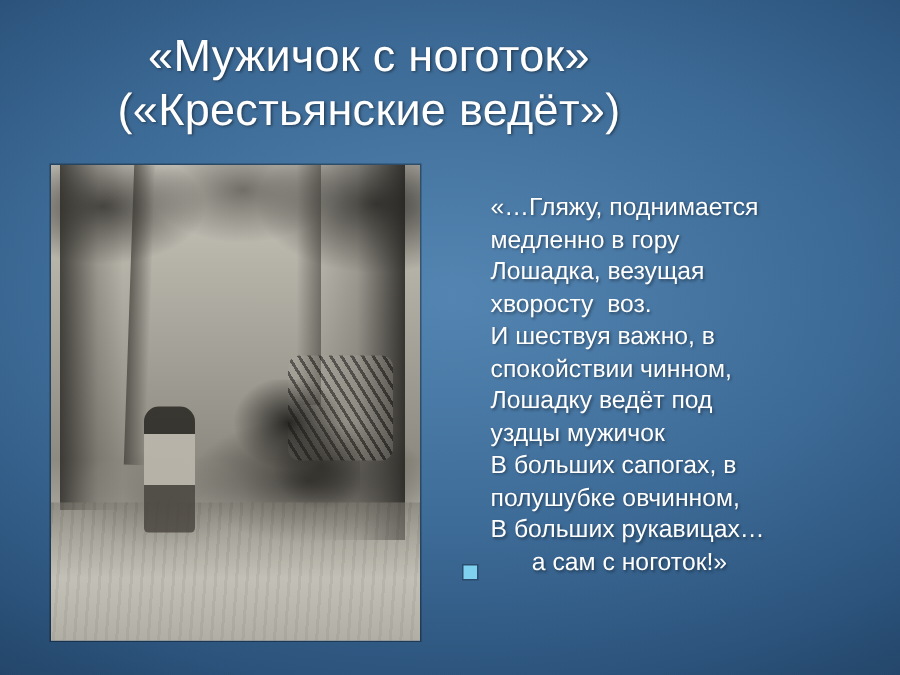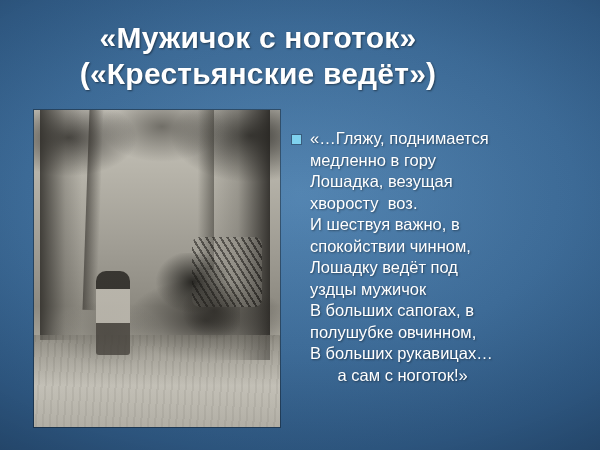--- a/index.html
+++ b/index.html
@@ -25,27 +25,27 @@
     
     content: "";
     position: absolute;
     inset: 0;
     background: radial-gradient(ellipse 100% 80% at 50% 45%, rgba(255,255,255,0.05) 0%, rgba(0,0,0,0.10) 70%, rgba(0,0,0,0.25) 100%);
     pointer-events: none;
   }
   .title {
     position: absolute;
     top: 20px;
-    left: 12px;
+    left: 0;
     width: 492px;
     text-align: center;
     color: #ffffff;
     font-size: 30px;
     line-height: 36px;
-    font-weight: bold;
+    font-weight: normal;
     letter-spacing: 0.2px;
     text-shadow: 1px 1px 2px rgba(0,0,0,0.45);
     z-index: 3;
   }
   .title .line2 {
     display: block;
   }
 
   .photo-wrap {
     position: absolute;
@@ -127,26 +127,26 @@
   .ph-load {
     position: absolute;
     right: 18px; bottom: 120px; width: 70px; height: 70px;
     background:
       repeating-linear-gradient(58deg, rgba(30,28,25,0.55) 0px, rgba(30,28,25,0.55) 2px, rgba(170,167,158,0.25) 2px, rgba(170,167,158,0.25) 6px);
     border-radius: 8px;
   }
 
   .bullet-block {
     position: absolute;
-    left: 292px;
+    left: 309px;
     top: 128px;
     width: 285px;
     z-index: 3;
     display: flex;
-    align-items: flex-start;
+    align-items: flex-end;
   }
   .bullet-marker {
     width: 9px;
     height: 9px;
     background: #7fd2ef;
     margin-top: 7px;
     margin-right: 9px;
     flex: 0 0 auto;
     box-shadow: 0 0 0 1px rgba(0,0,0,0.25);
   }

